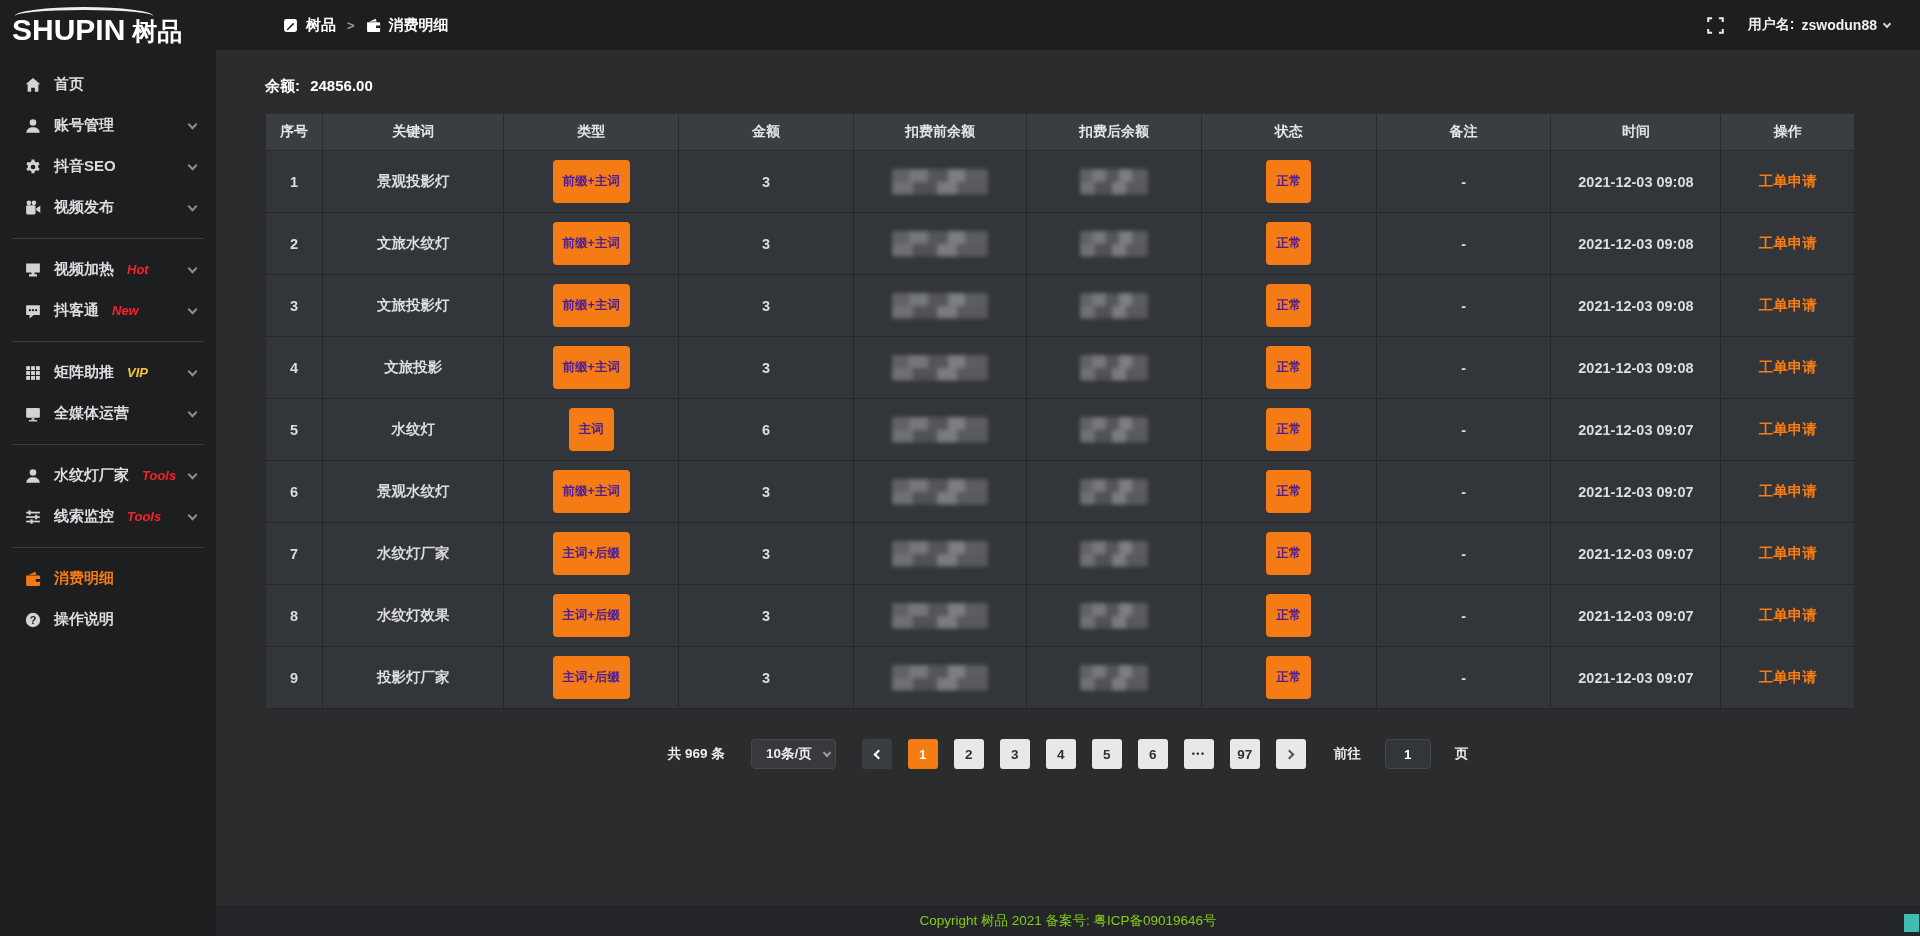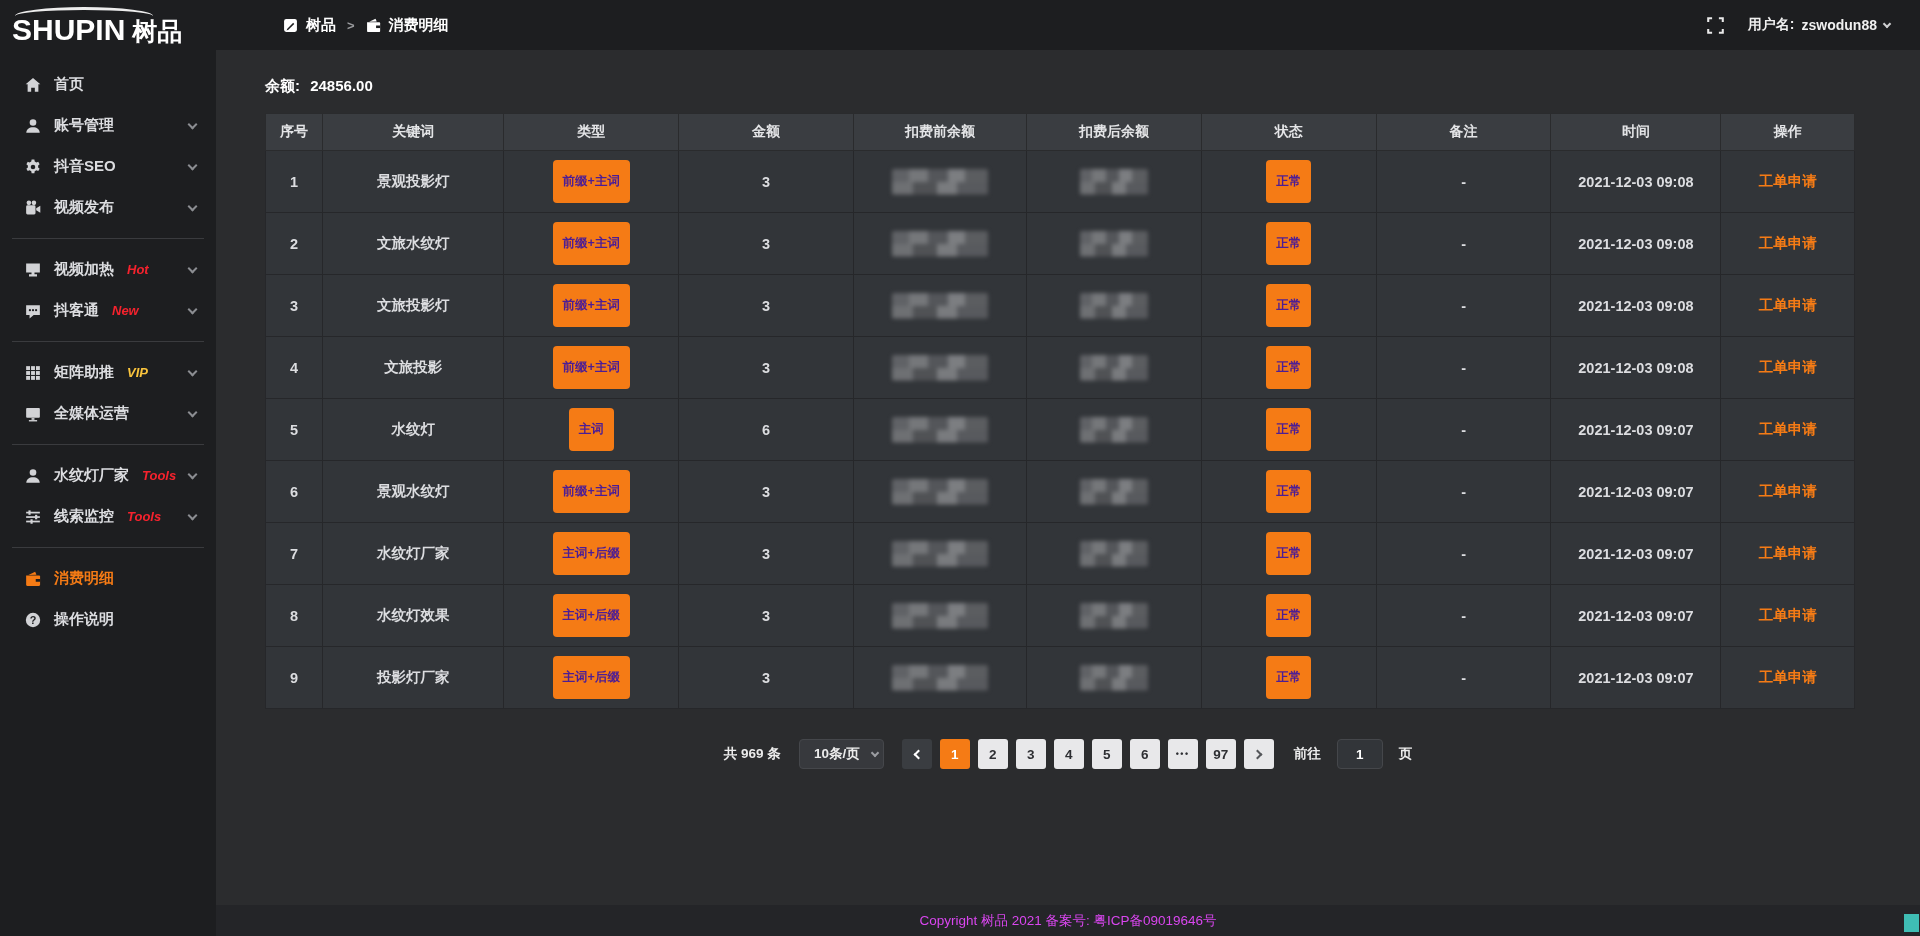--- a/index.html
+++ b/index.html
@@ -66,21 +66,21 @@
   .action-link{color:var(--accent);cursor:pointer;font-weight:700;text-decoration:none}
   .blur-block{height:26px;border-radius:2px;margin:0 auto;filter:blur(2.2px);
      background-image:
        linear-gradient(90deg,#606266 0 18%,#75777a 18% 38%,#54565a 38% 58%,#7c7e81 58% 76%,#5b5d60 76% 100%),
        linear-gradient(90deg,#6e7073 0 22%,#505255 22% 47%,#797b7e 47% 68%,#585a5e 68% 100%);
      background-size:100% 50%,100% 52%;background-position:top,bottom;background-repeat:no-repeat}
   .blur-pre{width:96px}
   .blur-post{width:68px}
 
   
-  .pagination{display:flex;align-items:center;justify-content:center;gap:8px;margin-top:30px;
+  .pagination{display:flex;align-items:center;justify-content:center;gap:16px;margin-top:30px;
               color:#ececec;font-size:13.5px;font-weight:700}
   .pg-size{display:flex;align-items:center;gap:12px;background:#37393d;border:1px solid #45474b;
            border-radius:4px;height:30px;padding:0 5px 0 14px;margin:0 10px;cursor:pointer}
   .pg-size .chev{width:6px;height:6px;border-color:#9b9da1;margin-top:-2px}
   .pg-btn{min-width:30px;height:30px;border:none;border-radius:3px;background:var(--page-btn-bg);
           color:#2e2f33;font-size:13.5px;font-weight:700;display:flex;align-items:center;
           justify-content:center;cursor:pointer;padding:0 4px;
           font-family:"Liberation Sans","DejaVu Sans",sans-serif}
   .pg-btn.dark{background:#3a3d41}
   .pg-btn.active{background:var(--accent);color:#fff}
@@ -89,21 +89,21 @@
               border-bottom:2px solid #fff;transform:rotate(45deg);margin-left:3px}
   .arrow-right{display:inline-block;width:7px;height:7px;border-right:2px solid #55575b;
                border-bottom:2px solid #55575b;transform:rotate(-45deg);margin-right:3px}
   .pg-goto{margin-left:12px}
   .pg-input{width:46px;height:30px;background:#323539;border:1px solid #45474b;border-radius:4px;
             color:#fff;text-align:center;font-size:13.5px;font-weight:700;margin:0 8px;outline:none;
             font-family:"Liberation Sans","DejaVu Sans",sans-serif}
 
   
   .footer{margin-top:auto;height:31px;background:var(--footer-bg);display:flex;align-items:center;
-          justify-content:center;color:#d946ef;font-size:13.5px;font-weight:400}
+          justify-content:center;color:#84cc16;font-size:13.5px;font-weight:400}
   .corner-widget{position:absolute;right:1px;bottom:4px;width:15px;height:18px;background:#3fbdb4;z-index:5}
 </style>
 </head>
 <body>
 
 <aside class="sidebar">
   <div class="logo">
     <div class="logo-arc"></div>
     <div class="logo-row">
       <span class="logo-en">SHUPIN</span>

